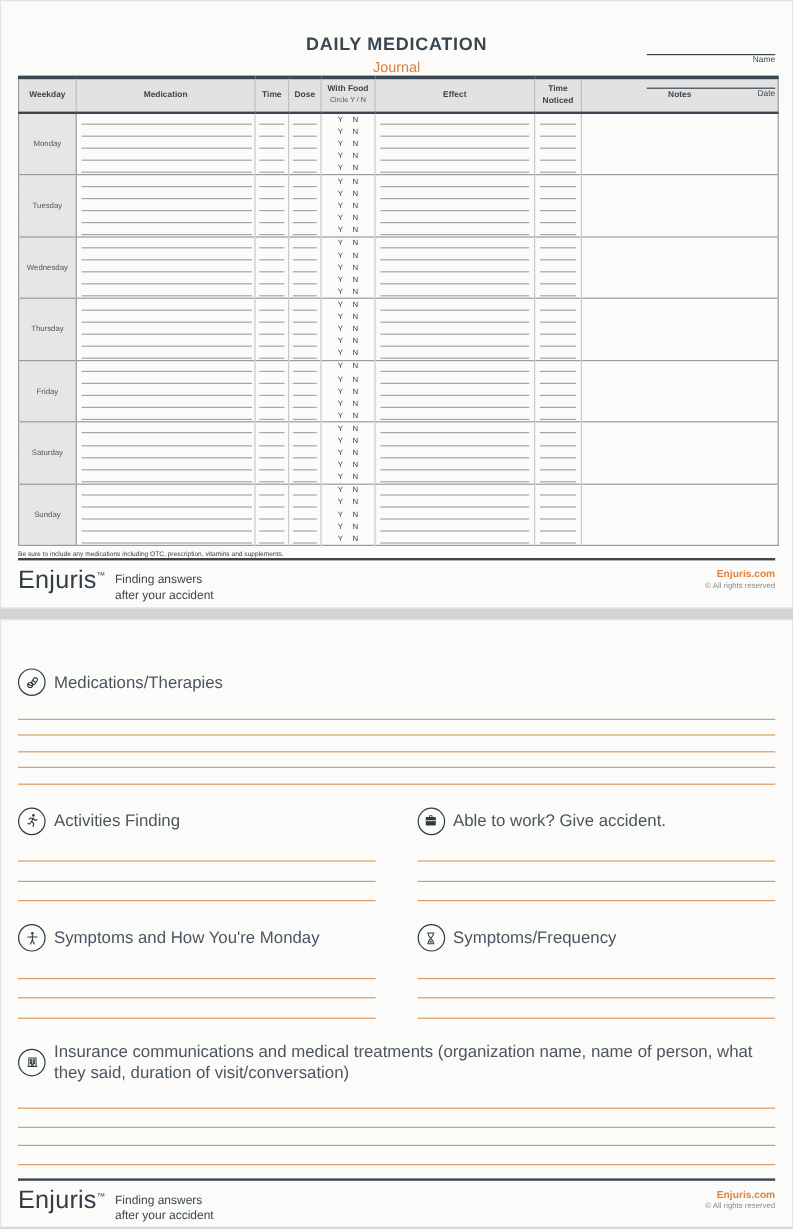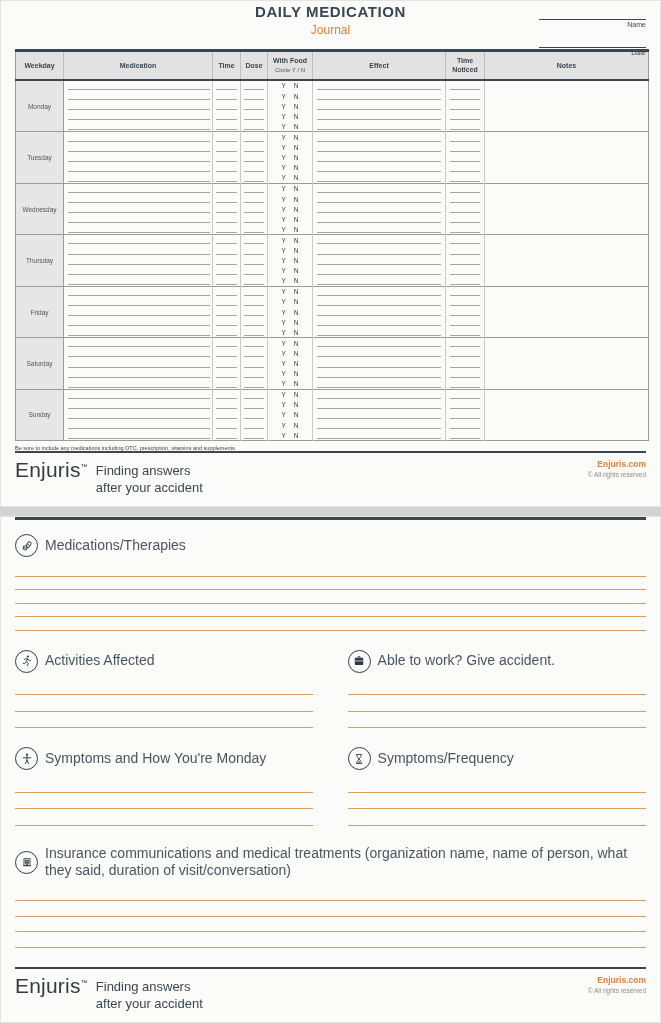--- a/index.html
+++ b/index.html
@@ -8,21 +8,21 @@
     background:#d3d3d3;
     font-family:"Liberation Sans", sans-serif;
     color:#3A4650;
   }
   .page{
     box-sizing:border-box;
     width:661px;
     height:507px;
     background:#fbfbfa;
     border:1px solid #e4e4e4;
-    padding:0 14px 5px 14px;
+    padding:26px 14px 5px 14px;
     display:flex;
     flex-direction:column;
     position:relative;
   }
   .page-divider{height:9px;background:#d3d3d3;}
   
   .page-header{position:relative;}
   .p1-header{height:52px;}
   .p2-header{height:54px;}
   .page-title{
@@ -115,21 +115,21 @@
     border-top:2px solid #3A4650;
     padding-top:6px;
     padding-bottom:4px;
     display:flex;
     justify-content:space-between;
     align-items:flex-start;
   }
   .brand-row{display:flex;align-items:flex-start;}
   .brand{font-size:21px;font-weight:400;color:#333c44;letter-spacing:0.2px;line-height:1;}
   .brand sup{font-size:7px;}
-  .tagline{font-size:13px;color:#3A4650;line-height:1.3;margin-left:8px;padding-top:4px;}
+  .tagline{font-size:10px;color:#3A4650;line-height:1.3;margin-left:8px;padding-top:4px;}
   .footer-right{text-align:right;}
   .site{font-size:8.5px;font-weight:700;color:#E0813C;}
   .rights{font-size:6.5px;color:#8a8a8a;margin-top:2px;}
 </style>
 </head>
 <body>
 
 <div class="page">
   <div class="page-header p1-header">
     <div class="page-title">DAILY MEDICATION</div>
@@ -865,21 +865,21 @@
         <div class="section-head">
           <span class="icon-circle">
             <svg viewBox="0 0 24 24" fill="none" stroke="currentColor" stroke-width="1.6" stroke-linecap="round" stroke-linejoin="round">
               <circle cx="13.5" cy="4.3" r="1.9" fill="currentColor" stroke="none"></circle>
               <path d="M13 8 L11 13 L14 16 L13 20"></path>
               <path d="M13 9 L16.5 11.5 L18.5 10.5"></path>
               <path d="M13 9 L9.5 8 L7.5 9.5"></path>
               <path d="M11 13 L8 16.5 L5.5 16"></path>
             </svg>
           </span>
-          <span class="section-label">Activities Affected</span>
+          <span class="section-label">Activities Finding</span>
         </div>
         <div class="lines lines-3">
           <div class="wl"></div>
           <div class="wl"></div>
           <div class="wl"></div>
         </div>
       </div>
       <div class="section half">
         <div class="section-head">
           <span class="icon-circle">

